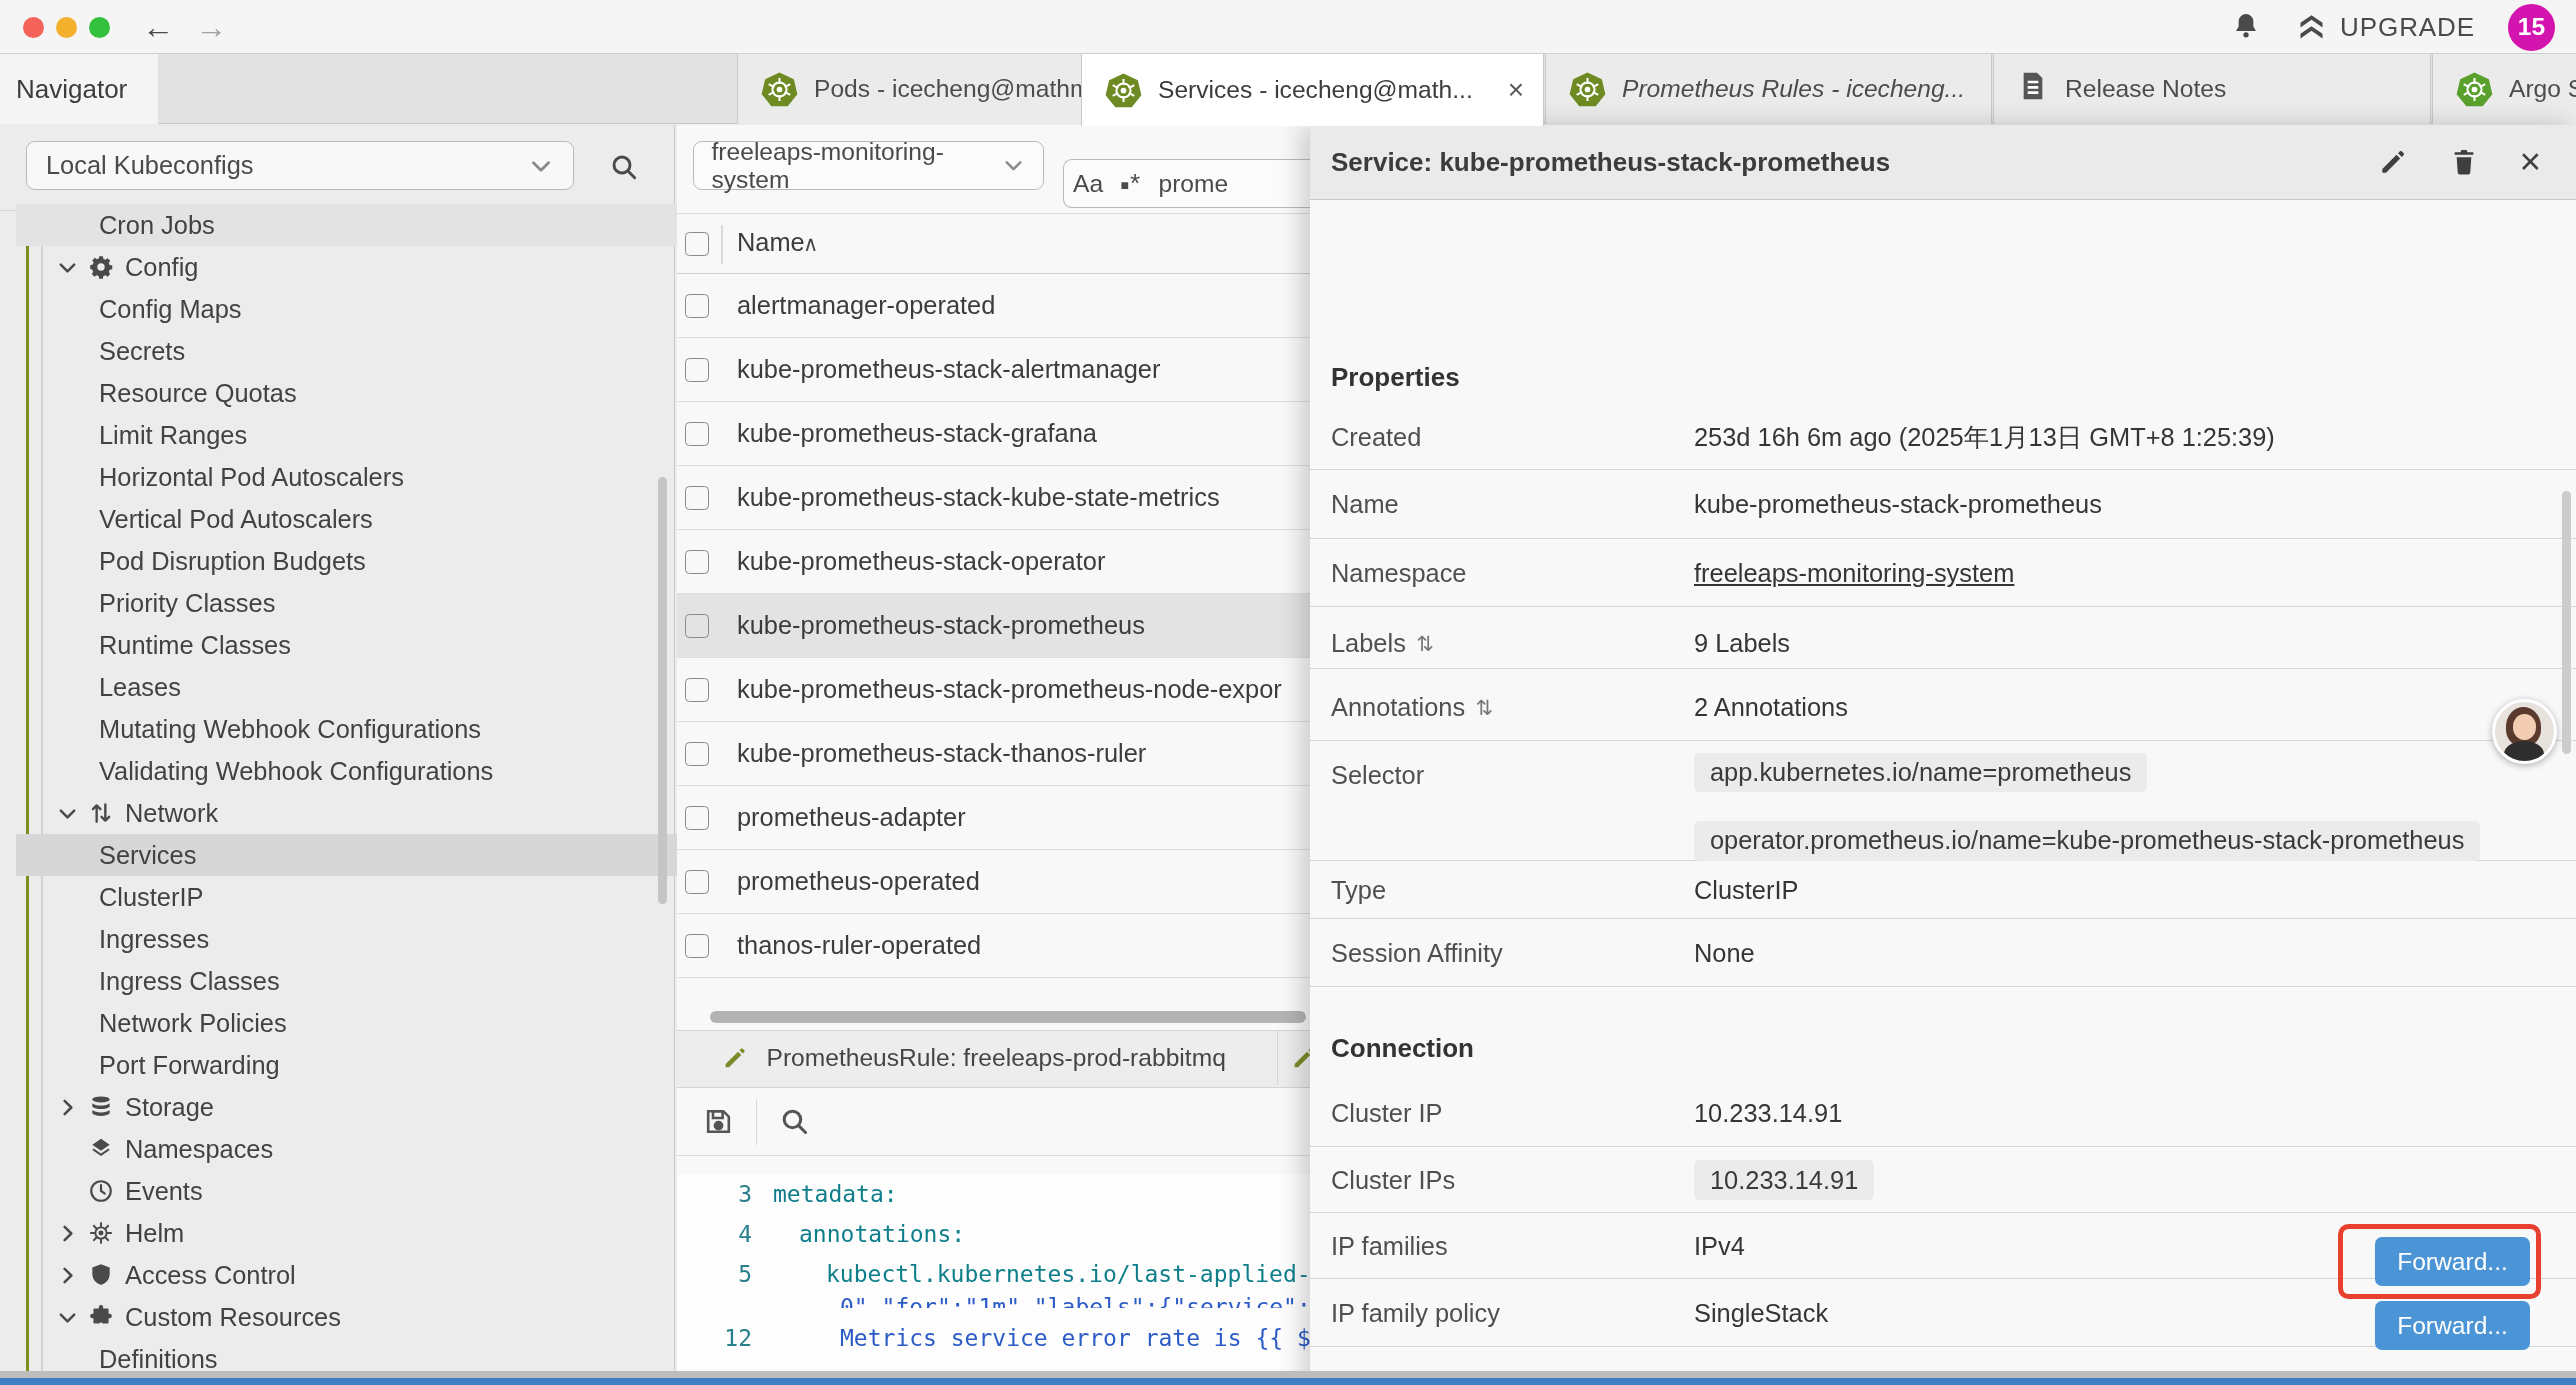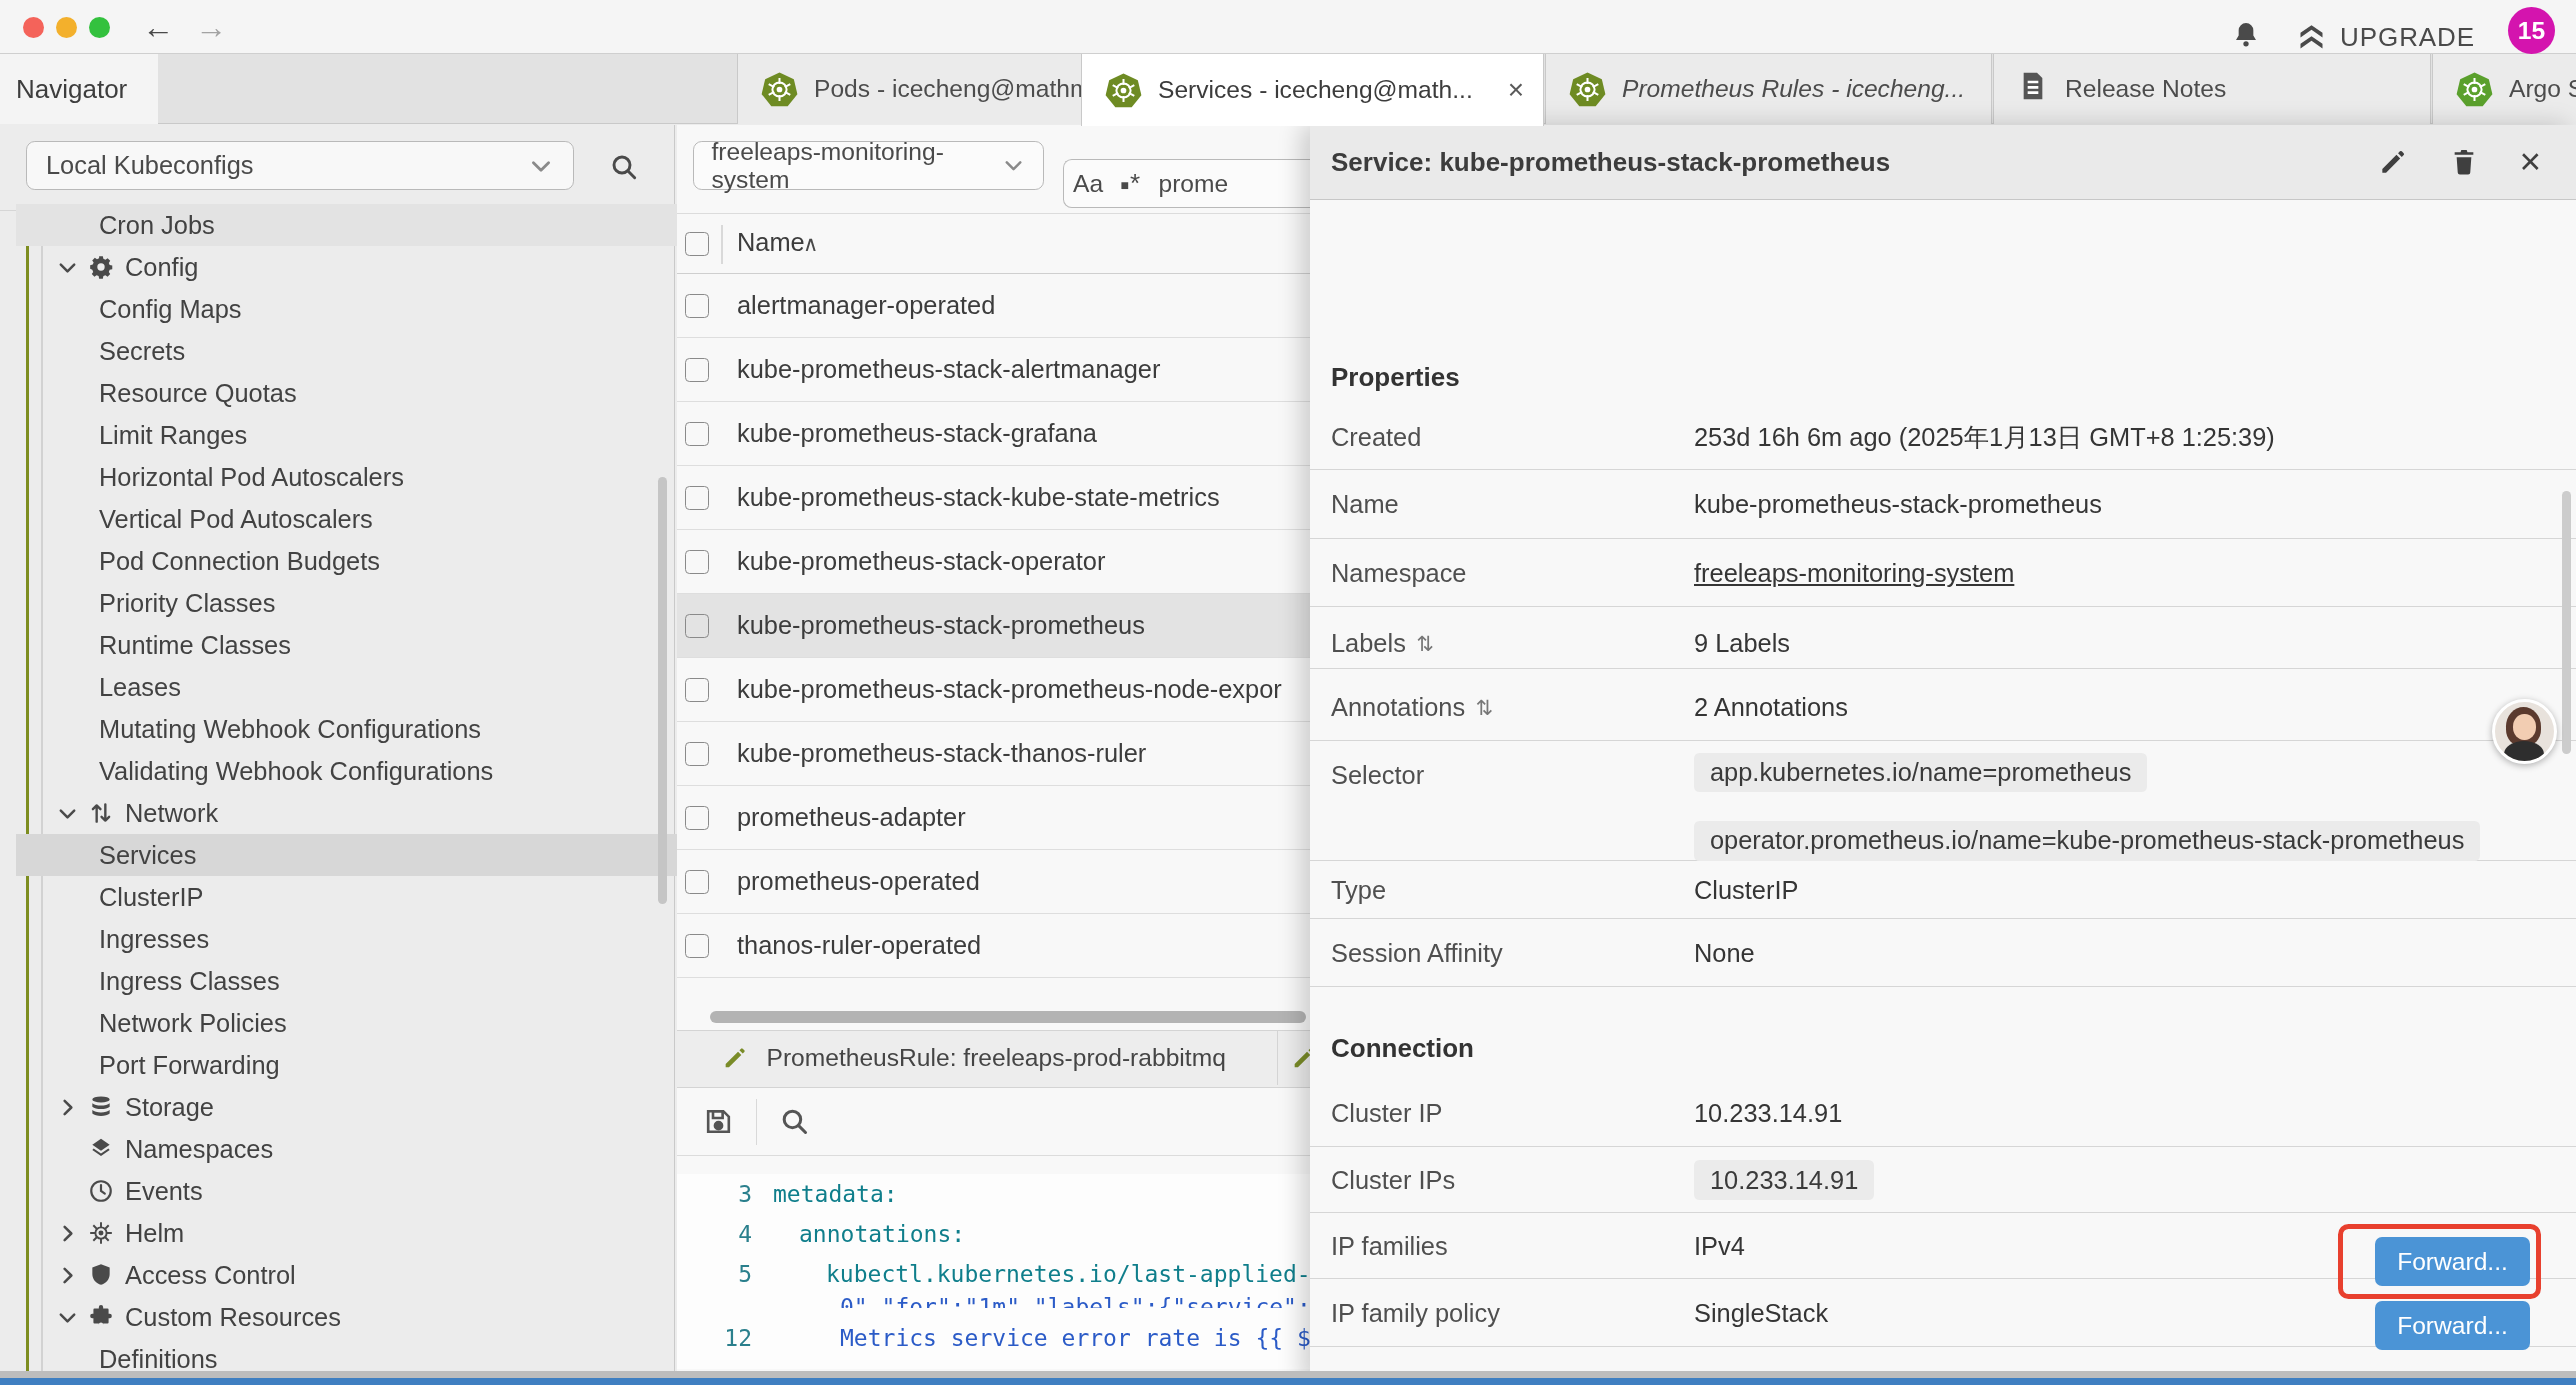--- a/index.html
+++ b/index.html
@@ -9,21 +9,21 @@
 
   
   .topbar { position:absolute; left:0; top:0; width:2576px; height:54px; background:#f5f5f5; border-bottom:1.8px solid #cfcfcf; }
   .tl { position:absolute; top:16.7px; width:21px; height:21px; border-radius:50%; }
   .tl.red { left:23px; background:#f4635a; }
   .tl.yellow { left:56px; background:#f3b02c; }
   .tl.green { left:89px; background:#33c13e; }
   .navarrow { position:absolute; top:5.3px; font-size:32px; line-height:44px; width:44px; text-align:center; }
   .navarrow.back { left:136px; color:#4a4a4a; }
   .navarrow.fwd  { left:189px; color:#a3a3a3; }
-  .topbar-right { position:absolute; right:21px; top:0; height:54px; display:flex; align-items:flex-end; gap:33px; }
+  .topbar-right { position:absolute; right:21px; top:0; height:54px; display:flex; align-items:center; gap:33px; }
   .bell-wrap svg { width:32px; height:32px; color:#4a4a4a; }
   .upgrade { display:flex; align-items:center; gap:12.3px; color:#4a4a4a; }
   .upgrade svg { width:33px; height:33px; }
   .upgrade-text { font-size:26px; letter-spacing:0.9px; }
   .badge { width:47px; height:47px; border-radius:50%; background:#d414ae; color:#fff; font-size:24.6px; font-weight:bold; display:flex; align-items:center; justify-content:center; }
 
   
   .tabstrip { position:absolute; left:0; top:54px; width:2576px; height:70px; background:#e2e2e2; border-bottom:1.8px solid #c9c9c9; }
   .navigator-tab { position:absolute; left:0; top:0; width:158px; height:70px; background:#f4f4f4; display:flex; align-items:center; padding-left:16px; font-size:26px; color:#3d3d3d; }
   .tab { position:absolute; top:0; height:70px; display:flex; align-items:center; gap:16px; padding:0 23px; font-size:24.6px; color:#4c4c4c; background:#ebebeb; border-left:0.9px solid #c9c9c9; border-right:0.9px solid #c9c9c9; overflow:hidden; white-space:nowrap; }
@@ -282,21 +282,21 @@
           <span class="lbl">Horizontal Pod Autoscalers</span>
         </div>
         <div class="nav-item">
           <span class="chev"></span>
 
           <span class="lbl">Vertical Pod Autoscalers</span>
         </div>
         <div class="nav-item">
           <span class="chev"></span>
 
-          <span class="lbl">Pod Connection Budgets</span>
+          <span class="lbl">Pod Disruption Budgets</span>
         </div>
         <div class="nav-item">
           <span class="chev"></span>
 
           <span class="lbl">Priority Classes</span>
         </div>
         <div class="nav-item">
           <span class="chev"></span>
 
           <span class="lbl">Runtime Classes</span>

